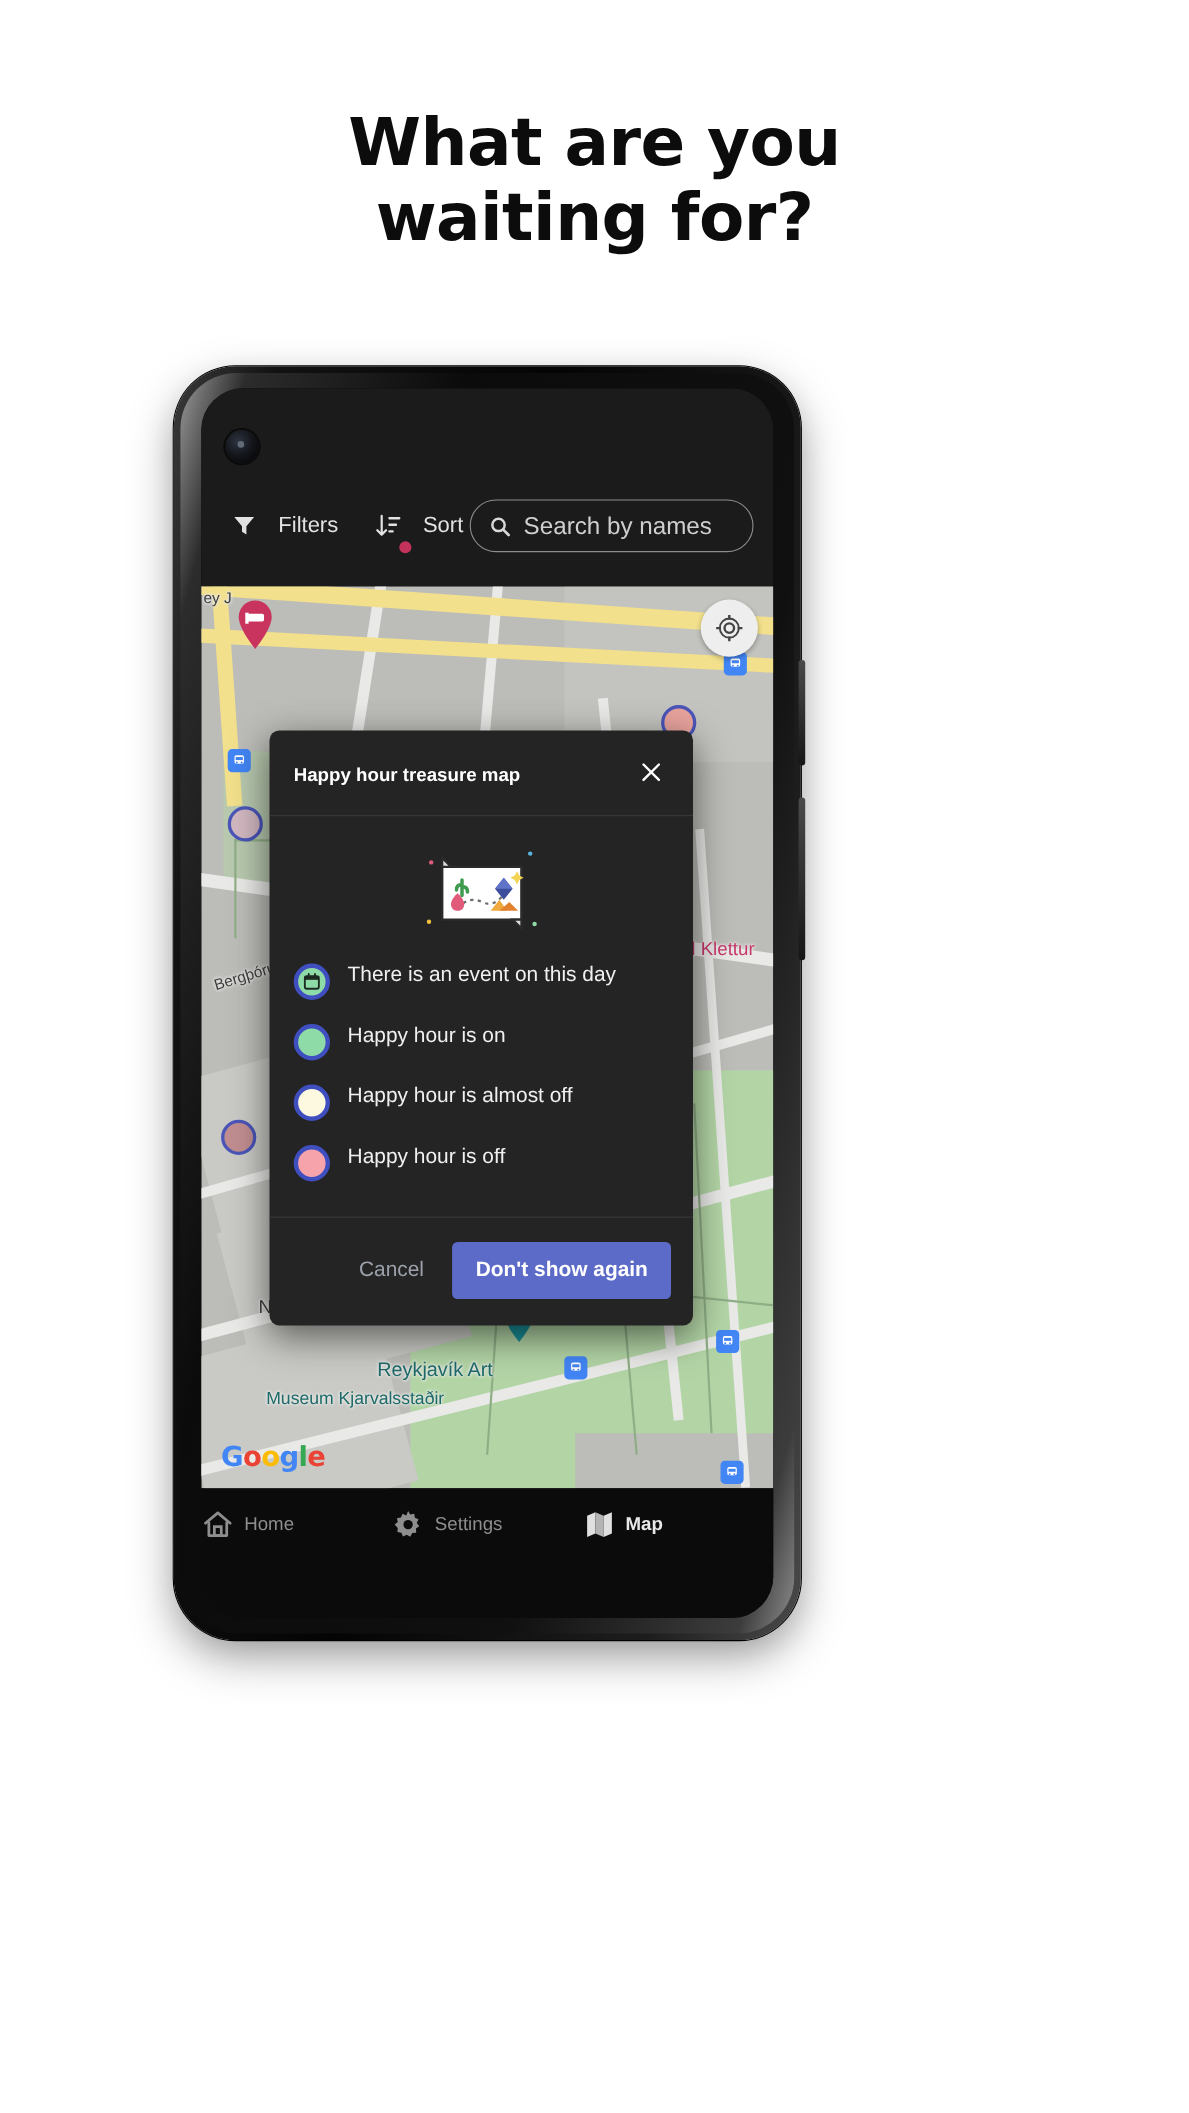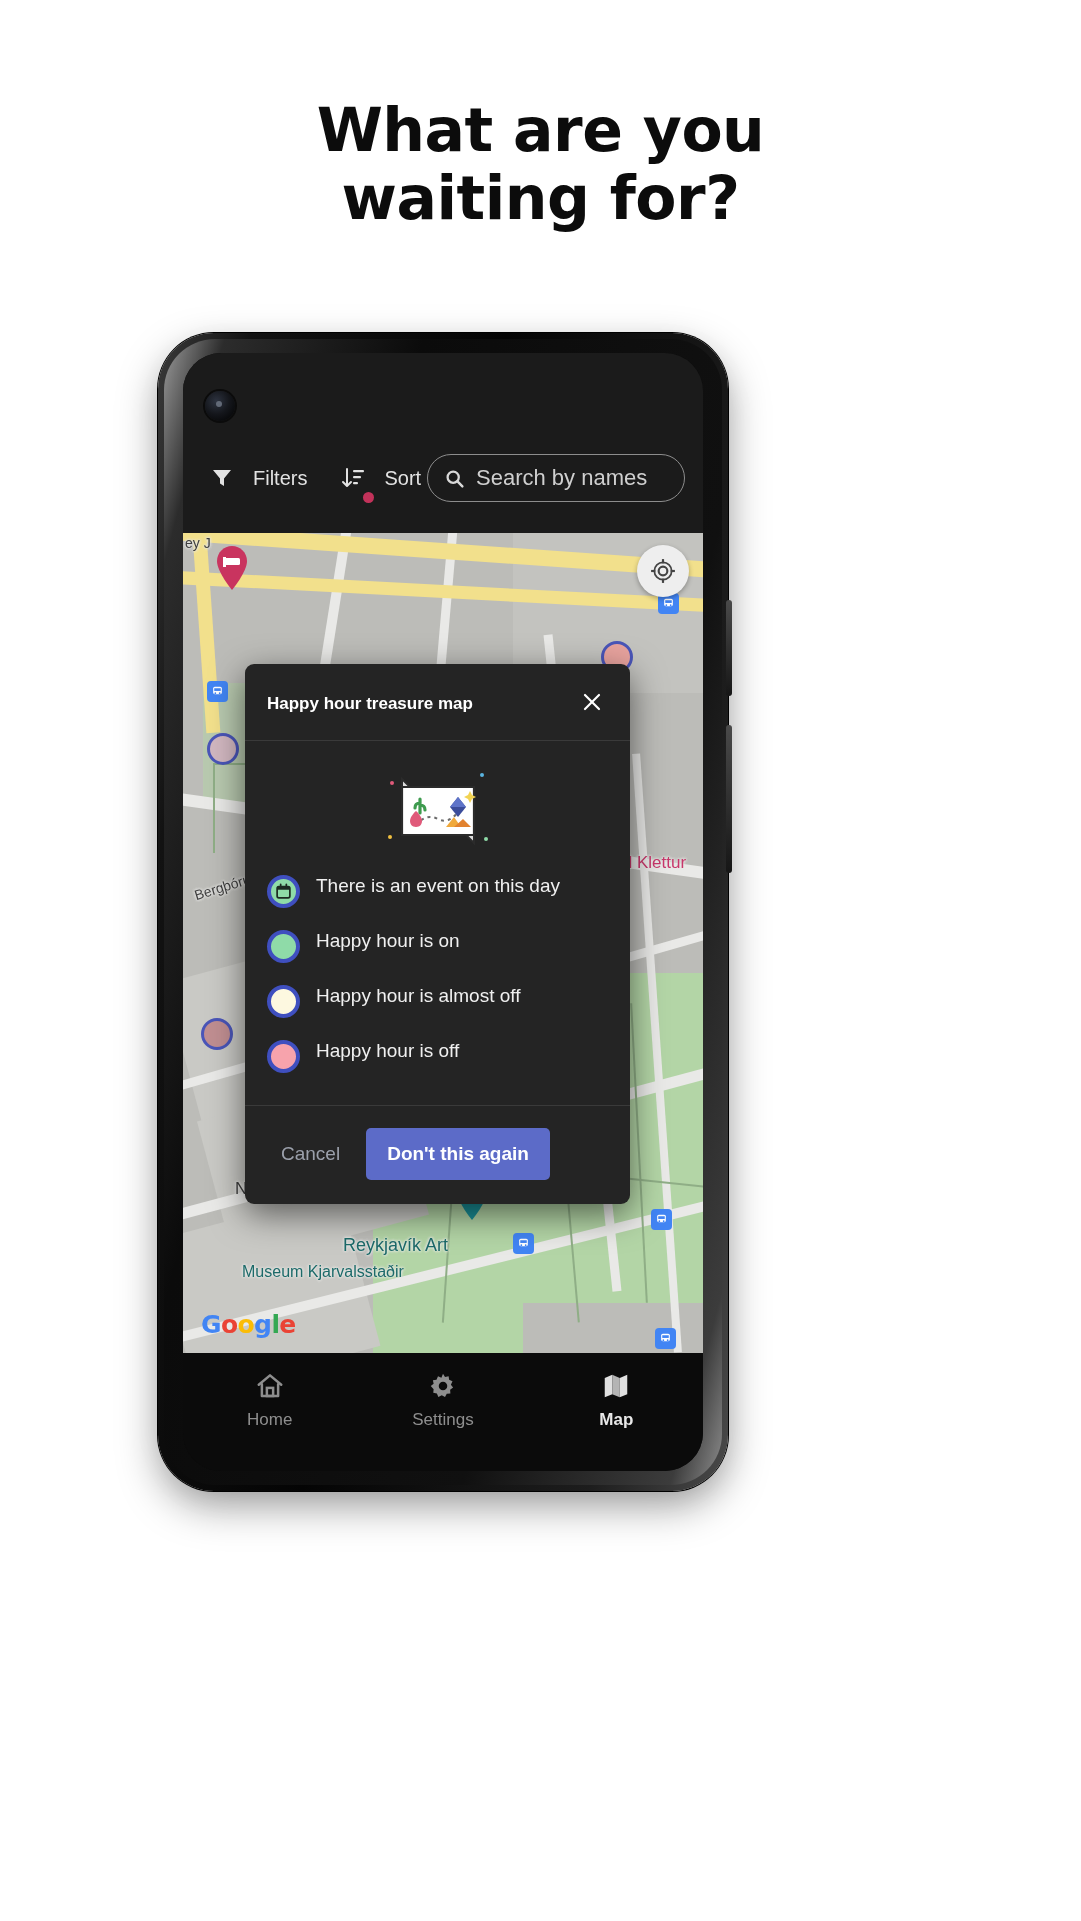--- a/index.html
+++ b/index.html
@@ -271,21 +271,21 @@
     display: flex;
     align-items: center;
     justify-content: center;
     flex: 0 0 auto;
   }
   .legend-text { color: #f0f0f0; font-size: 19px; }
 
   .dlg-actions {
     display: flex;
     align-items: center;
-    justify-content: flex-start;
+    justify-content: flex-end;
     gap: 10px;
     padding: 22px 20px 24px 20px;
   }
   .btn-text {
     background: none; border: none;
     color: #9ba0ab;
     font-size: 19px;
     padding: 12px 16px;
     cursor: pointer;
     font-family: "Liberation Sans", sans-serif;
@@ -309,21 +309,21 @@
     width: 520px; height: 118px;
     background: #0b0b0b;
     display: flex;
     align-items: flex-start;
     padding-top: 18px;
     z-index: 7;
   }
   .nav-item {
     flex: 1;
     display: flex;
-    flex-direction: column;
+    flex-direction: row;
     align-items: center;
     gap: 9px;
     cursor: pointer;
   }
   .nav-label { font-size: 17px; color: #8e8e8e; }
   .nav-item.active .nav-label { color: #e8e8e8; font-weight: 700; }
 </style>
 </head>
 <body>
 
@@ -548,21 +548,21 @@
               <span class="legend-dot" style="background:#f7a3ac;"></span>
               <span class="legend-text">Happy hour is off</span>
             </div>
           </div>
         </div>
 
         <div class="dlg-divider"></div>
 
         <div class="dlg-actions">
           <button class="btn-text">Cancel</button>
-          <button class="btn-primary">Don't this again</button>
+          <button class="btn-primary">Don't show again</button>
         </div>
       </div>
 
       <div class="bottom-nav">
         <div class="nav-item">
           <svg width="30" height="30" viewBox="0 0 24 24">
             <path d="M3 11 L12 3.5 L21 11" fill="none" stroke="#8e8e8e" stroke-width="2" stroke-linecap="round" stroke-linejoin="round"></path>
             <path d="M5.5 10.5 V20 h13 V10.5" fill="none" stroke="#8e8e8e" stroke-width="2" stroke-linecap="round" stroke-linejoin="round"></path>
             <rect x="9.5" y="13.5" width="5" height="6.5" fill="none" stroke="#8e8e8e" stroke-width="2"></rect>
           </svg>

